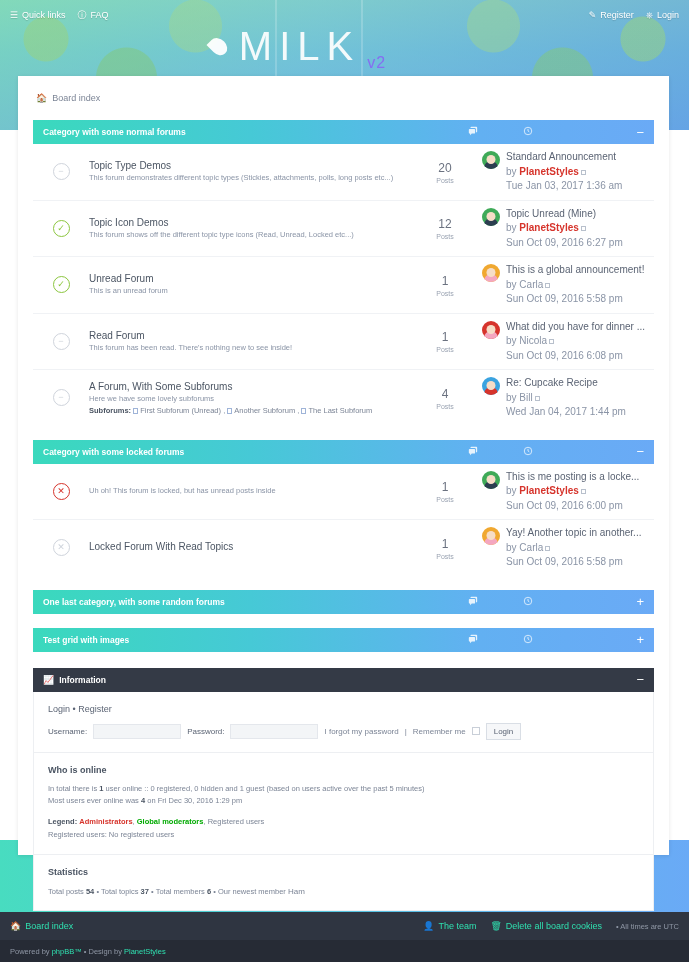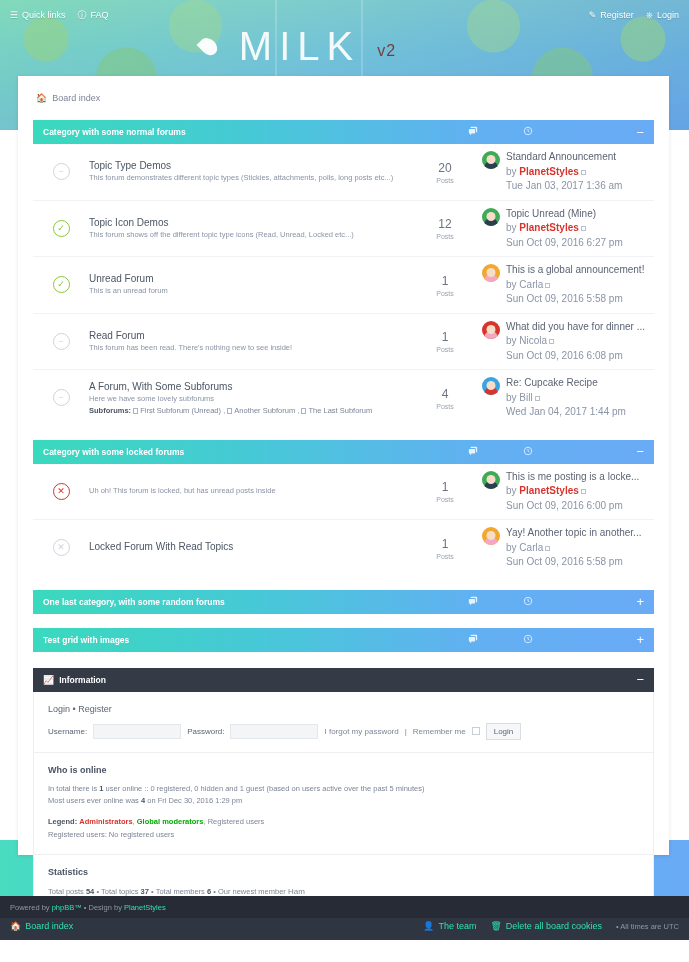--- a/index.html
+++ b/index.html
@@ -50,34 +50,34 @@
   .topnav-group { display: flex; align-items: center; gap: 12px; }
   .topnav-link {
     display: flex; align-items: center; gap: 4px; color: #fff;
     text-decoration: none; white-space: nowrap;
     text-shadow: 0 1px 1px rgba(0,0,0,.18);
   }
   .ic { display:inline-block; line-height: 1; font-size: 9px; }
 
   .logo-wrap {
     position: absolute; left: 0; top: 16px; width: 597px; height: 60px;
-    display: flex; align-items: center; justify-content: center; gap: 23px; z-index: 4;
+    display: flex; align-items: center; justify-content: center; gap: 13px; z-index: 4;
   }
   .drop {
     width: 15px; height: 19px; background: #ffffff;
     border-radius: 0 60% 55% 55%; transform: rotate(-45deg);
     opacity: .95;
   }
   .logo-text {
     font-size: 40px; letter-spacing: 7px; color: #ffffff; font-weight: 300;
     font-family: "Liberation Sans", sans-serif; opacity: .92; line-height: 1;
   }
   .logo-v2 {
-    font-size: 16px; color: #7f1d1d; opacity: .82; letter-spacing: 1px;
-    align-self: flex-end; margin-bottom: 16px; margin-left: -6px;
+    font-size: 16px; color: #8b5cf6; opacity: .82; letter-spacing: 1px;
+    align-self: flex-end; margin-bottom: 4px; margin-left: -6px;
   }
 
   
   .wrap {
     position: absolute; left: 18px; top: 76px; width: 651px; height: 779px;
     background: #ffffff;
     box-shadow: 0 1px 4px rgba(0,0,0,.10);
     z-index: 3;
   }
   .breadcrumb {
@@ -233,21 +233,21 @@
   .footbar {
     position: absolute; left: 0; top: 912px; width: 689px; height: 28px;
     background: #2f3541; display: flex; align-items: center;
     justify-content: space-between; padding: 0 10px; z-index: 6;
   }
   .footbar-left, .footbar-right { display: flex; align-items: center; gap: 14px; }
   .flink { color: #2fe0b0; font-size: 9px; text-decoration: none; display: flex; align-items: center; gap: 4px; }
   .fmuted { color: #8f97a5; font-size: 7.5px; }
 
   .copybar {
-    position: absolute; left: 0; top: 896px; width: 689px; height: 22px;
+    position: absolute; left: 0; top: 940px; width: 689px; height: 22px;
     background: #262b35; display: flex; align-items: center; padding: 0 10px;
     z-index: 6;
   }
   .copytext { font-size: 7.5px; color: #8f97a5; }
   .copytext a { color: #2fe0b0; text-decoration: none; }
 </style>
 </head>
 <body>
 
 <div class="hero">

